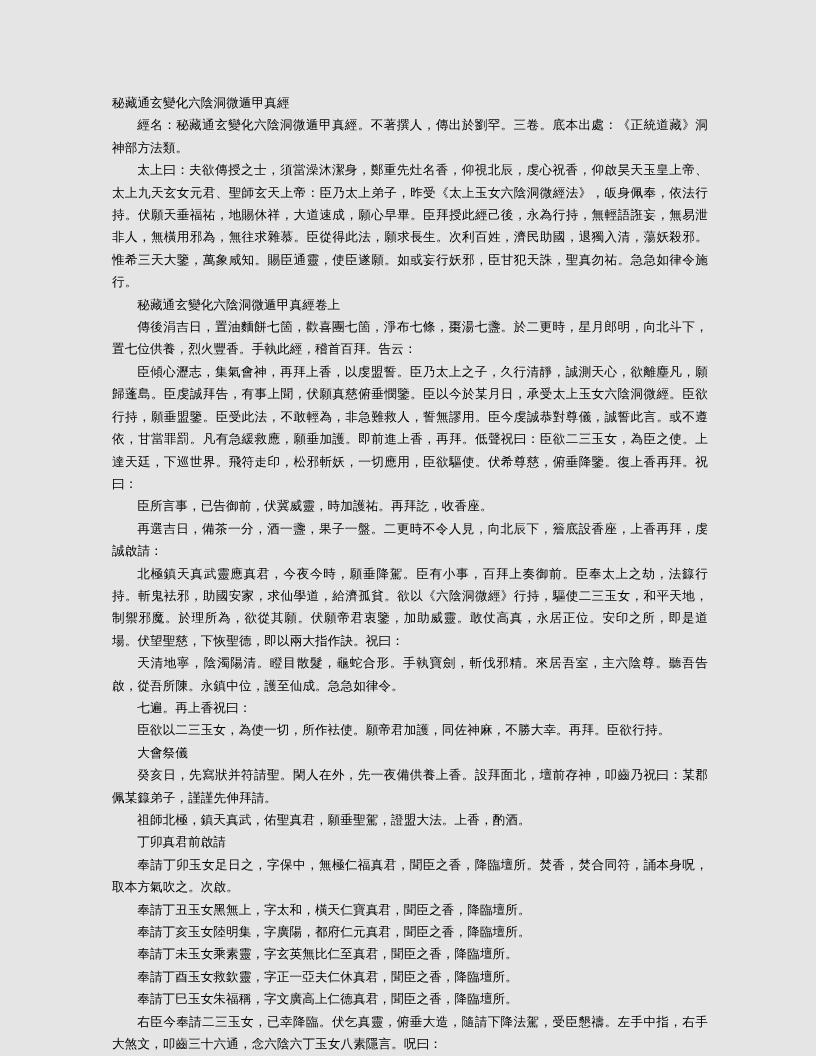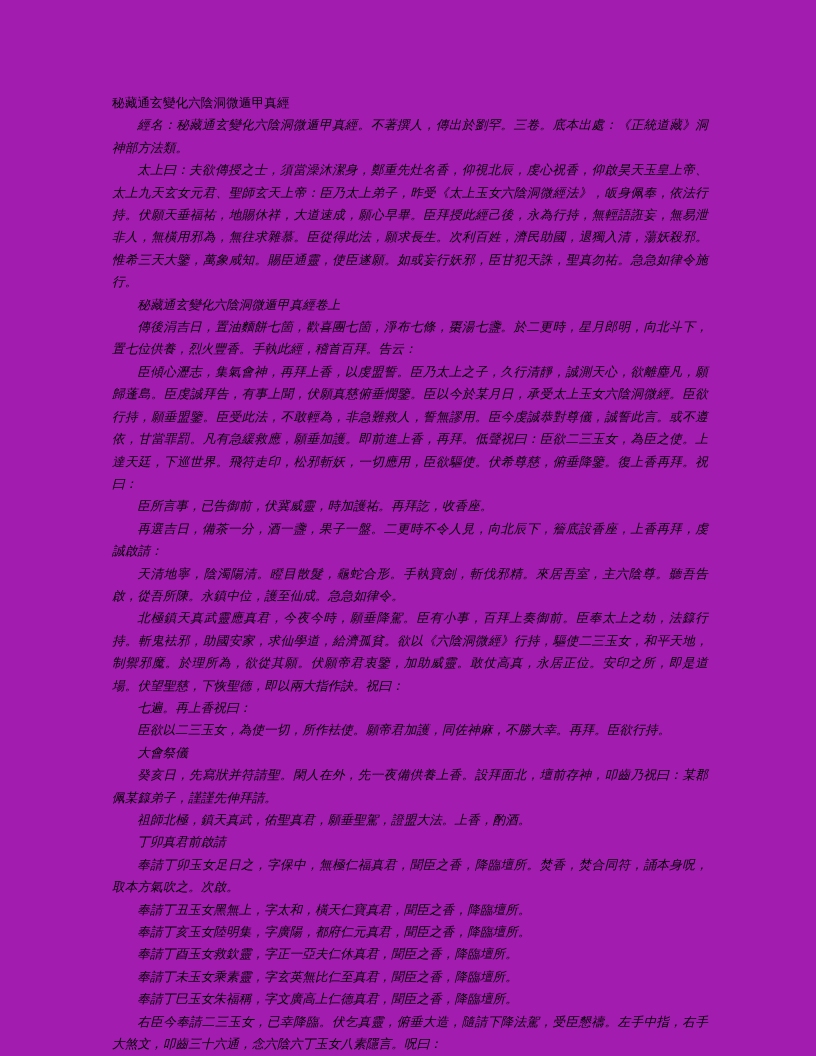--- a/index.html
+++ b/index.html
@@ -13,21 +13,21 @@
     height: 1056px;
     font-family: "DejaVu Serif", "Liberation Serif", serif;
     color: #000000;
     -webkit-font-smoothing: antialiased;
   }
   .page {
     position: relative;
     width: 816px;
     height: 1056px;
     box-sizing: border-box;
-    background: #a21caf;
+    background: #e5e5e5;
     overflow: hidden;
   }
   .text-column {
     position: absolute;
     left: 112px;
     top: 92px;
     width: 596px;
   }
   .doc-title {
     font-size: 12.6px;
@@ -39,49 +39,48 @@
   .para {
     font-size: 12.6px;
     line-height: 22.4px;
     margin: 0;
     text-align: justify;
     text-justify: inter-character;
     text-indent: 25.2px;
     letter-spacing: 0.1px;
     word-break: break-all;
     overflow-wrap: anywhere;
-    font-style: italic;
   }
 </style>
 </head>
 <body>
 
 <div class="page">
   <div class="text-column">
 
     <div class="doc-title">秘藏通玄變化六陰洞微遁甲真經</div>
 
     <p class="para">經名：秘藏通玄變化六陰洞微遁甲真經。不著撰人，傳出於劉罕。三卷。底本出處：《正統道藏》洞神部方法類。</p>
     <p class="para">太上曰：夫欲傳授之士，須當澡沐潔身，鄭重先灶名香，仰視北辰，虔心祝香，仰啟昊天玉皇上帝、太上九天玄女元君、聖師玄天上帝：臣乃太上弟子，昨受《太上玉女六陰洞微經法》，皈身佩奉，依法行持。伏願天垂福祐，地賜休祥，大道速成，願心早畢。臣拜授此經己後，永為行持，無輕語誑妄，無易泄非人，無橫用邪為，無往求雜慕。臣從得此法，願求長生。次利百姓，濟民助國，退獨入清，蕩妖殺邪。惟希三天大鑒，萬象咸知。賜臣通靈，使臣遂願。如或妄行妖邪，臣甘犯天誅，聖真勿祐。急急如律令施行。</p>
     <p class="para">秘藏通玄變化六陰洞微遁甲真經卷上</p>
     <p class="para">傳後涓吉日，置油麵餅七箇，歡喜團七箇，淨布七條，棗湯七盞。於二更時，星月郎明，向北斗下，置七位供養，烈火豐香。手執此經，稽首百拜。告云：</p>
     <p class="para">臣傾心瀝志，集氣會神，再拜上香，以虔盟誓。臣乃太上之子，久行清靜，誠測天心，欲離塵凡，願歸蓬島。臣虔誠拜告，有事上聞，伏願真慈俯垂憫鑒。臣以今於某月日，承受太上玉女六陰洞微經。臣欲行持，願垂盟鑒。臣受此法，不敢輕為，非急難救人，誓無謬用。臣今虔誠恭對尊儀，誠誓此言。或不遵依，甘當罪罰。凡有急緩救應，願垂加護。即前進上香，再拜。低聲祝曰：臣欲二三玉女，為臣之使。上達天廷，下巡世界。飛符走印，松邪斬妖，一切應用，臣欲驅使。伏希尊慈，俯垂降鑒。復上香再拜。祝曰：</p>
     <p class="para">臣所言事，已告御前，伏冀威靈，時加護祐。再拜訖，收香座。</p>
     <p class="para">再選吉日，備茶一分，酒一盞，果子一盤。二更時不令人見，向北辰下，簷底設香座，上香再拜，虔誠啟請：</p>
+    <p class="para">北極鎮天真武靈應真君，今夜今時，願垂降駕。臣有小事，百拜上奏御前。臣奉太上之劫，法籙行持。斬鬼袪邪，助國安家，求仙學道，給濟孤貧。欲以《六陰洞微經》行持，驅使二三玉女，和平天地，制禦邪魔。於理所為，欲從其願。伏願帝君衷鑒，加助威靈。敢仗高真，永居正位。安印之所，即是道場。伏望聖慈，下恢聖德，即以兩大指作訣。祝曰：</p>
     <p class="para">天清地寧，陰濁陽清。瞪目散髮，龜蛇合形。手執寶劍，斬伐邪精。來居吾室，主六陰尊。聽吾告啟，從吾所陳。永鎮中位，護至仙成。急急如律令。</p>
-    <p class="para">北極鎮天真武靈應真君，今夜今時，願垂降駕。臣有小事，百拜上奏御前。臣奉太上之劫，法籙行持。斬鬼袪邪，助國安家，求仙學道，給濟孤貧。欲以《六陰洞微經》行持，驅使二三玉女，和平天地，制禦邪魔。於理所為，欲從其願。伏願帝君衷鑒，加助威靈。敢仗高真，永居正位。安印之所，即是道場。伏望聖慈，下恢聖德，即以兩大指作訣。祝曰：</p>
     <p class="para">七遍。再上香祝曰：</p>
     <p class="para">臣欲以二三玉女，為使一切，所作袪使。願帝君加護，同佐神麻，不勝大幸。再拜。臣欲行持。</p>
     <p class="para">大會祭儀</p>
     <p class="para">癸亥日，先寫狀并符請聖。閑人在外，先一夜備供養上香。設拜面北，壇前存神，叩齒乃祝曰：某郡佩某籙弟子，謹謹先伸拜請。</p>
     <p class="para">祖師北極，鎮天真武，佑聖真君，願垂聖駕，證盟大法。上香，酌酒。</p>
     <p class="para">丁卯真君前啟請</p>
     <p class="para">奉請丁卯玉女足日之，字保中，無極仁福真君，聞臣之香，降臨壇所。焚香，焚合同符，誦本身呪，取本方氣吹之。次啟。</p>
     <p class="para">奉請丁丑玉女黑無上，字太和，橫天仁寶真君，聞臣之香，降臨壇所。</p>
     <p class="para">奉請丁亥玉女陸明集，字廣陽，都府仁元真君，聞臣之香，降臨壇所。</p>
+    <p class="para">奉請丁未玉女乘素靈，字玄英無比仁至真君，聞臣之香，降臨壇所。</p>
     <p class="para">奉請丁酉玉女救欽靈，字正一亞夫仁休真君，聞臣之香，降臨壇所。</p>
-    <p class="para">奉請丁未玉女乘素靈，字玄英無比仁至真君，聞臣之香，降臨壇所。</p>
     <p class="para">奉請丁巳玉女朱福稱，字文廣高上仁德真君，聞臣之香，降臨壇所。</p>
     <p class="para">右臣今奉請二三玉女，已幸降臨。伏乞真靈，俯垂大造，隨請下降法駕，受臣懇禱。左手中指，右手大煞文，叩齒三十六通，念六陰六丁玉女八素隱言。呪曰：</p>
     <p class="para">龍曜九烝，五嶽從之。天蓬四聖，十元八極。斗星百靈，十二日直。玉女六丁，願垂真光，助法敕攝。吾奉太上老君洞徹律令敕。連念三遍。</p>
 
   </div>
 </div>
 
 </body></html>

